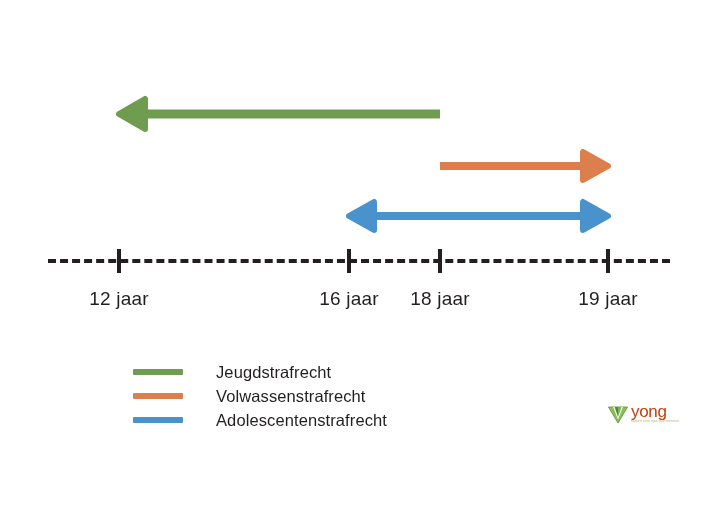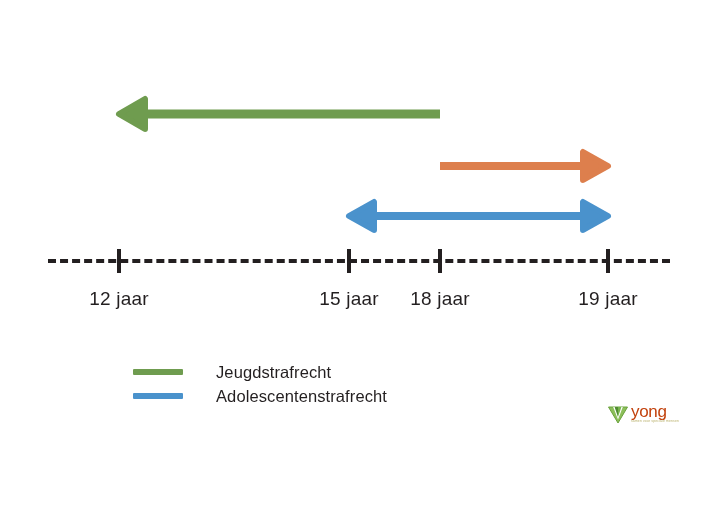--- a/index.html
+++ b/index.html
@@ -121,21 +121,21 @@
 <div id="stage">
 
   <div class="axis-line"></div>
 
   <div class="tick" style="left:117px;"></div>
   <div class="tick" style="left:347px;"></div>
   <div class="tick" style="left:438px;"></div>
   <div class="tick" style="left:606px;"></div>
 
   <div class="tick-label" style="left:119px;">12 jaar</div>
-  <div class="tick-label" style="left:349px;">15 jaar</div>
+  <div class="tick-label" style="left:349px;">16 jaar</div>
   <div class="tick-label" style="left:440px;">18 jaar</div>
   <div class="tick-label" style="left:608px;">19 jaar</div>
 
   <svg class="arrow-svg" viewBox="0 0 720 508">
 
     <g>
       <line x1="440" y1="114" x2="141" y2="114" stroke="#6f9c4f" stroke-width="9" stroke-linecap="butt"></line>
       <path d="M 119 114 L 145 99 L 145 129 Z" fill="#6f9c4f" stroke="#6f9c4f" stroke-width="6" stroke-linejoin="round"></path>
     </g>
 
@@ -150,20 +150,24 @@
       <path d="M 608 216 L 583 202 L 583 230 Z" fill="#4a92cc" stroke="#4a92cc" stroke-width="6" stroke-linejoin="round"></path>
     </g>
   </svg>
 
   <div class="legend">
     <div class="legend-row">
       <span class="legend-swatch" style="background:#6f9c4f;"></span>
       <span class="legend-label">Jeugdstrafrecht</span>
     </div>
     <div class="legend-row">
+      <span class="legend-swatch" style="background:#dd7f4d;"></span>
+      <span class="legend-label">Volwassenstrafrecht</span>
+    </div>
+    <div class="legend-row">
       <span class="legend-swatch" style="background:#4a92cc;"></span>
       <span class="legend-label">Adolescentenstrafrecht</span>
     </div>
   </div>
 
   <div class="logo">
     <svg class="logo-mark" viewBox="0 0 24 24">
       <path d="M2.5 5 L21.5 5 L12 21 Z" fill="#8cbf5a"></path>
       <path d="M2.5 5 L21.5 5 L12 21 Z" fill="none" stroke="#6aa23c" stroke-width="1"></path>
       <path d="M7.2 5 L16.8 5 L12 17.5 Z" fill="#ffffff"></path>

